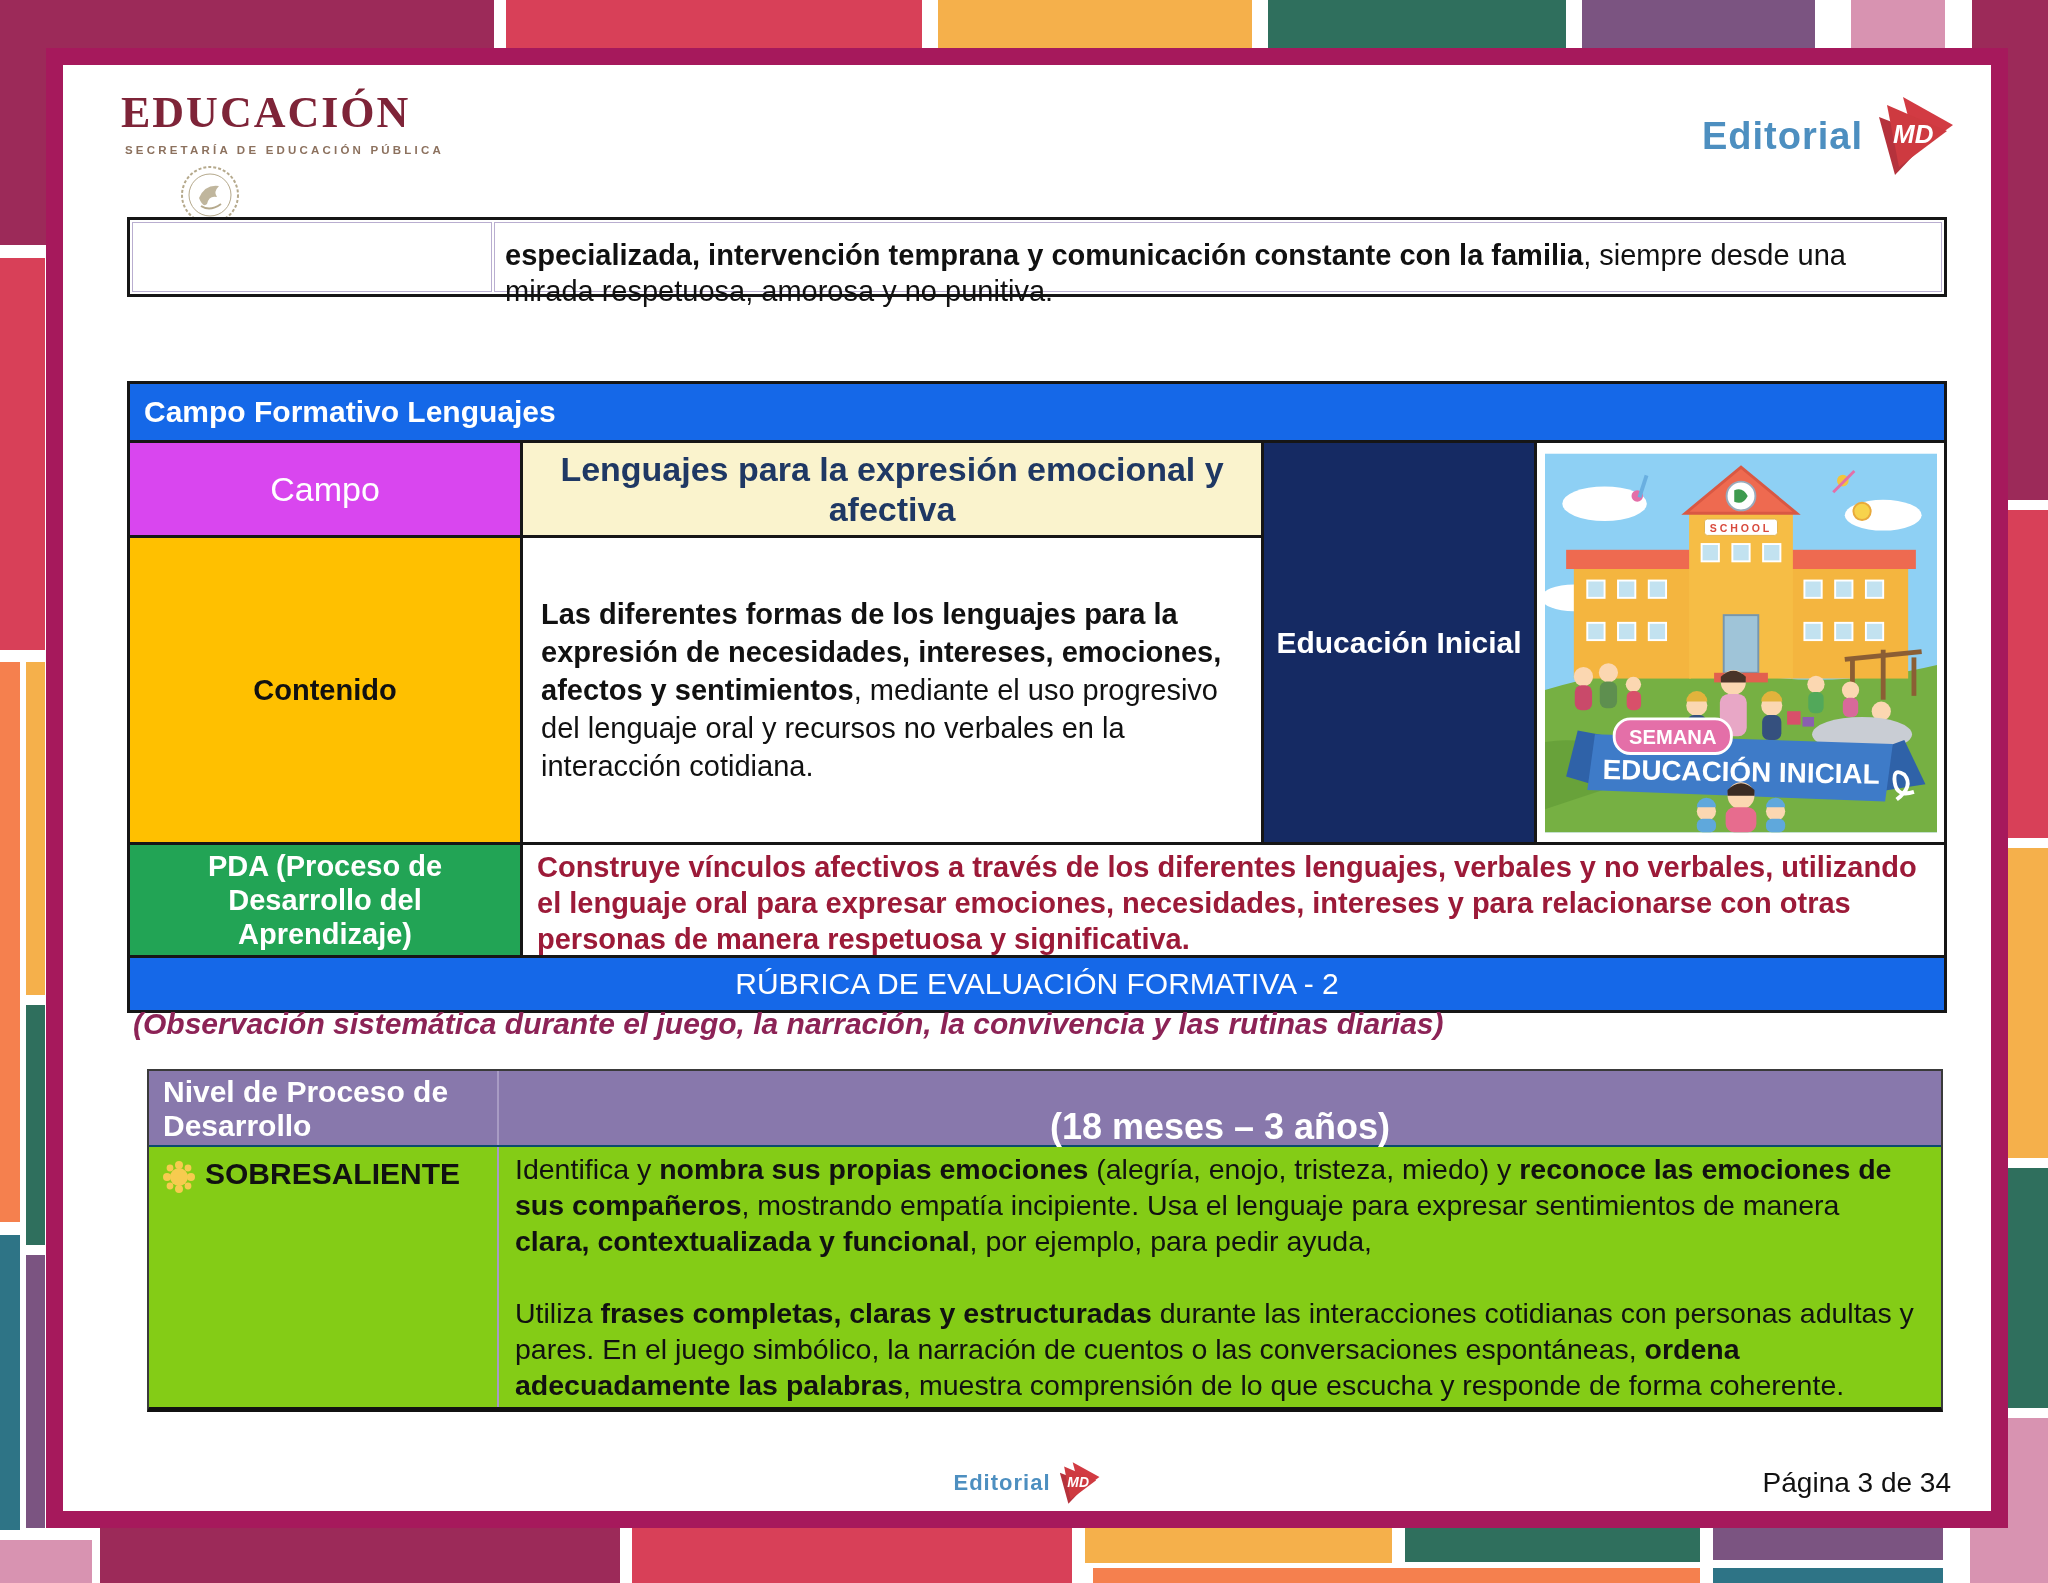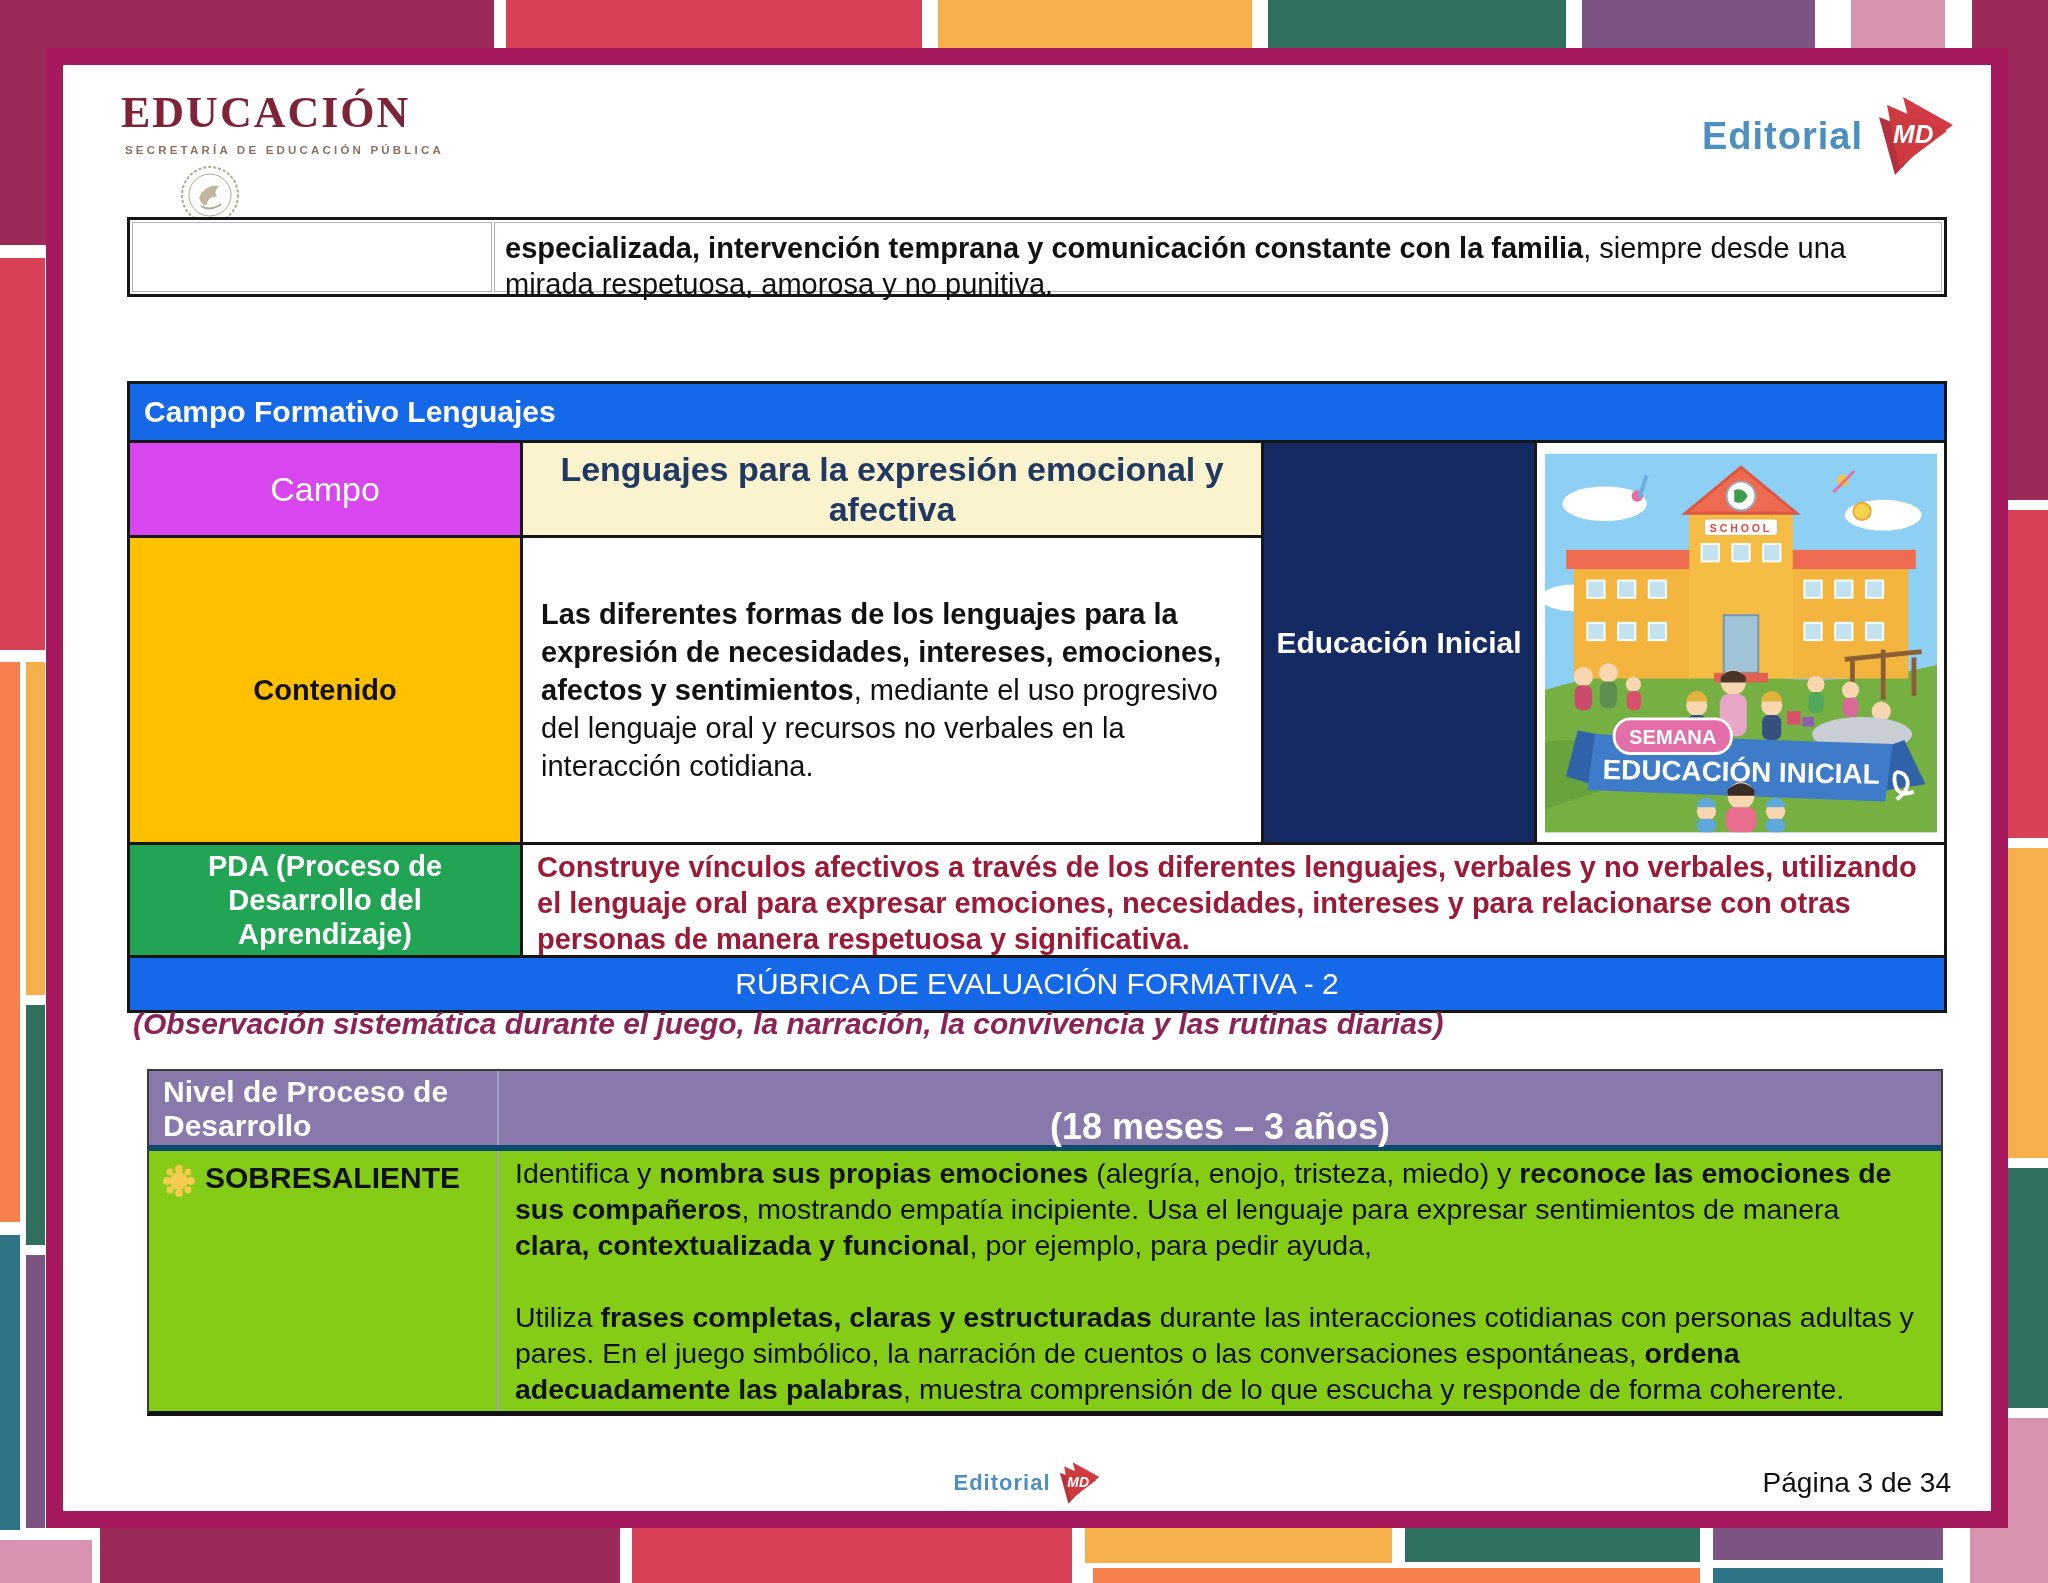--- a/index.html
+++ b/index.html
@@ -19,21 +19,21 @@
   .sep-sub{font-size:11.5px;letter-spacing:3.2px;color:#8C715E;font-weight:bold;margin-top:6px;margin-left:4px;}
   .sep-seal{margin-top:8px;margin-left:58px;}
   .emd-logo{position:absolute;right:36px;top:30px;display:flex;align-items:center;}
   .emd-text{font-size:38px;font-weight:bold;color:#4D8FC0;letter-spacing:1px;margin-right:6px;}
 
   
   .intro-table{position:absolute;left:64px;top:152px;width:1820px;height:80px;
                border:3px solid #161616;background:#fff;display:flex;box-sizing:border-box;}
   .intro-left{width:358px;border:1px solid #b9aed0;margin:2px;}
   .intro-right{flex:1;border:1px solid #b9aed0;margin:2px;margin-left:0;
-               font-size:29px;line-height:36px;padding:7px 10px;}
+               font-size:29px;line-height:36px;padding:14px 10px;}
 
   
   .campo-table{position:absolute;left:64px;top:316px;width:1820px;box-sizing:border-box;
                border:3px solid #161616;background:#161616;display:grid;
                grid-template-columns:390px 738px 270px 1fr;
                grid-template-rows:56px 92px 304px 110px 52px;gap:3px;}
   .cell{background:#fff;box-sizing:border-box;}
   .ct-title{grid-area:1/1/2/5;background:#1568E8;color:#fff;font-weight:bold;font-size:30px;
             display:flex;align-items:center;padding-left:14px;}
   .ct-campo-label{grid-area:2/1/3/2;background:#d946ef;color:#fff;font-weight:normal;font-size:34px;
@@ -56,21 +56,21 @@
   .ct-rubrica{grid-area:5/1/6/5;background:#1568E8;color:#fff;font-weight:normal;font-size:30px;
               display:flex;align-items:center;justify-content:center;}
 
   
   .obs-note{position:absolute;left:70px;top:942px;width:1800px;font-size:30px;font-weight:bold;
             font-style:italic;color:#8C2356;}
 
   
   .rubric{position:absolute;left:84px;top:1004px;width:1796px;box-sizing:border-box;
           border:2px solid #3a3a3a;border-bottom:5px solid #111;background:#fff;}
-  .rubric-header{display:flex;background:#8878AC;color:#fff;height:74px;border-bottom:6px solid #0c4a6e;}
+  .rubric-header{display:flex;background:#8878AC;color:#fff;height:74px;border-bottom:2px solid #0c4a6e;}
   .rh-left{width:350px;box-sizing:border-box;font-weight:bold;font-size:30px;line-height:34px;
            padding:4px 0 0 14px;border-right:2px solid #a89bc4;}
   .rh-right{flex:1;display:flex;align-items:center;justify-content:center;font-weight:bold;font-size:36px;margin-top:38px;}
   .rubric-row{display:flex;height:260px;background:#84cc16;overflow:hidden;}
   .rr-label{width:350px;box-sizing:border-box;border-right:2px solid #a89bc4;padding:10px 0 0 12px;
             display:flex;align-items:flex-start;}
   .rr-label-text{font-weight:bold;font-size:30px;color:#111;margin-left:8px;}
   .rr-text{flex:1;font-size:28.5px;line-height:36px;padding:4px 20px 0 16px;}
   .rr-text p{margin:0;}
   .rr-text p + p{margin-top:36px;}

